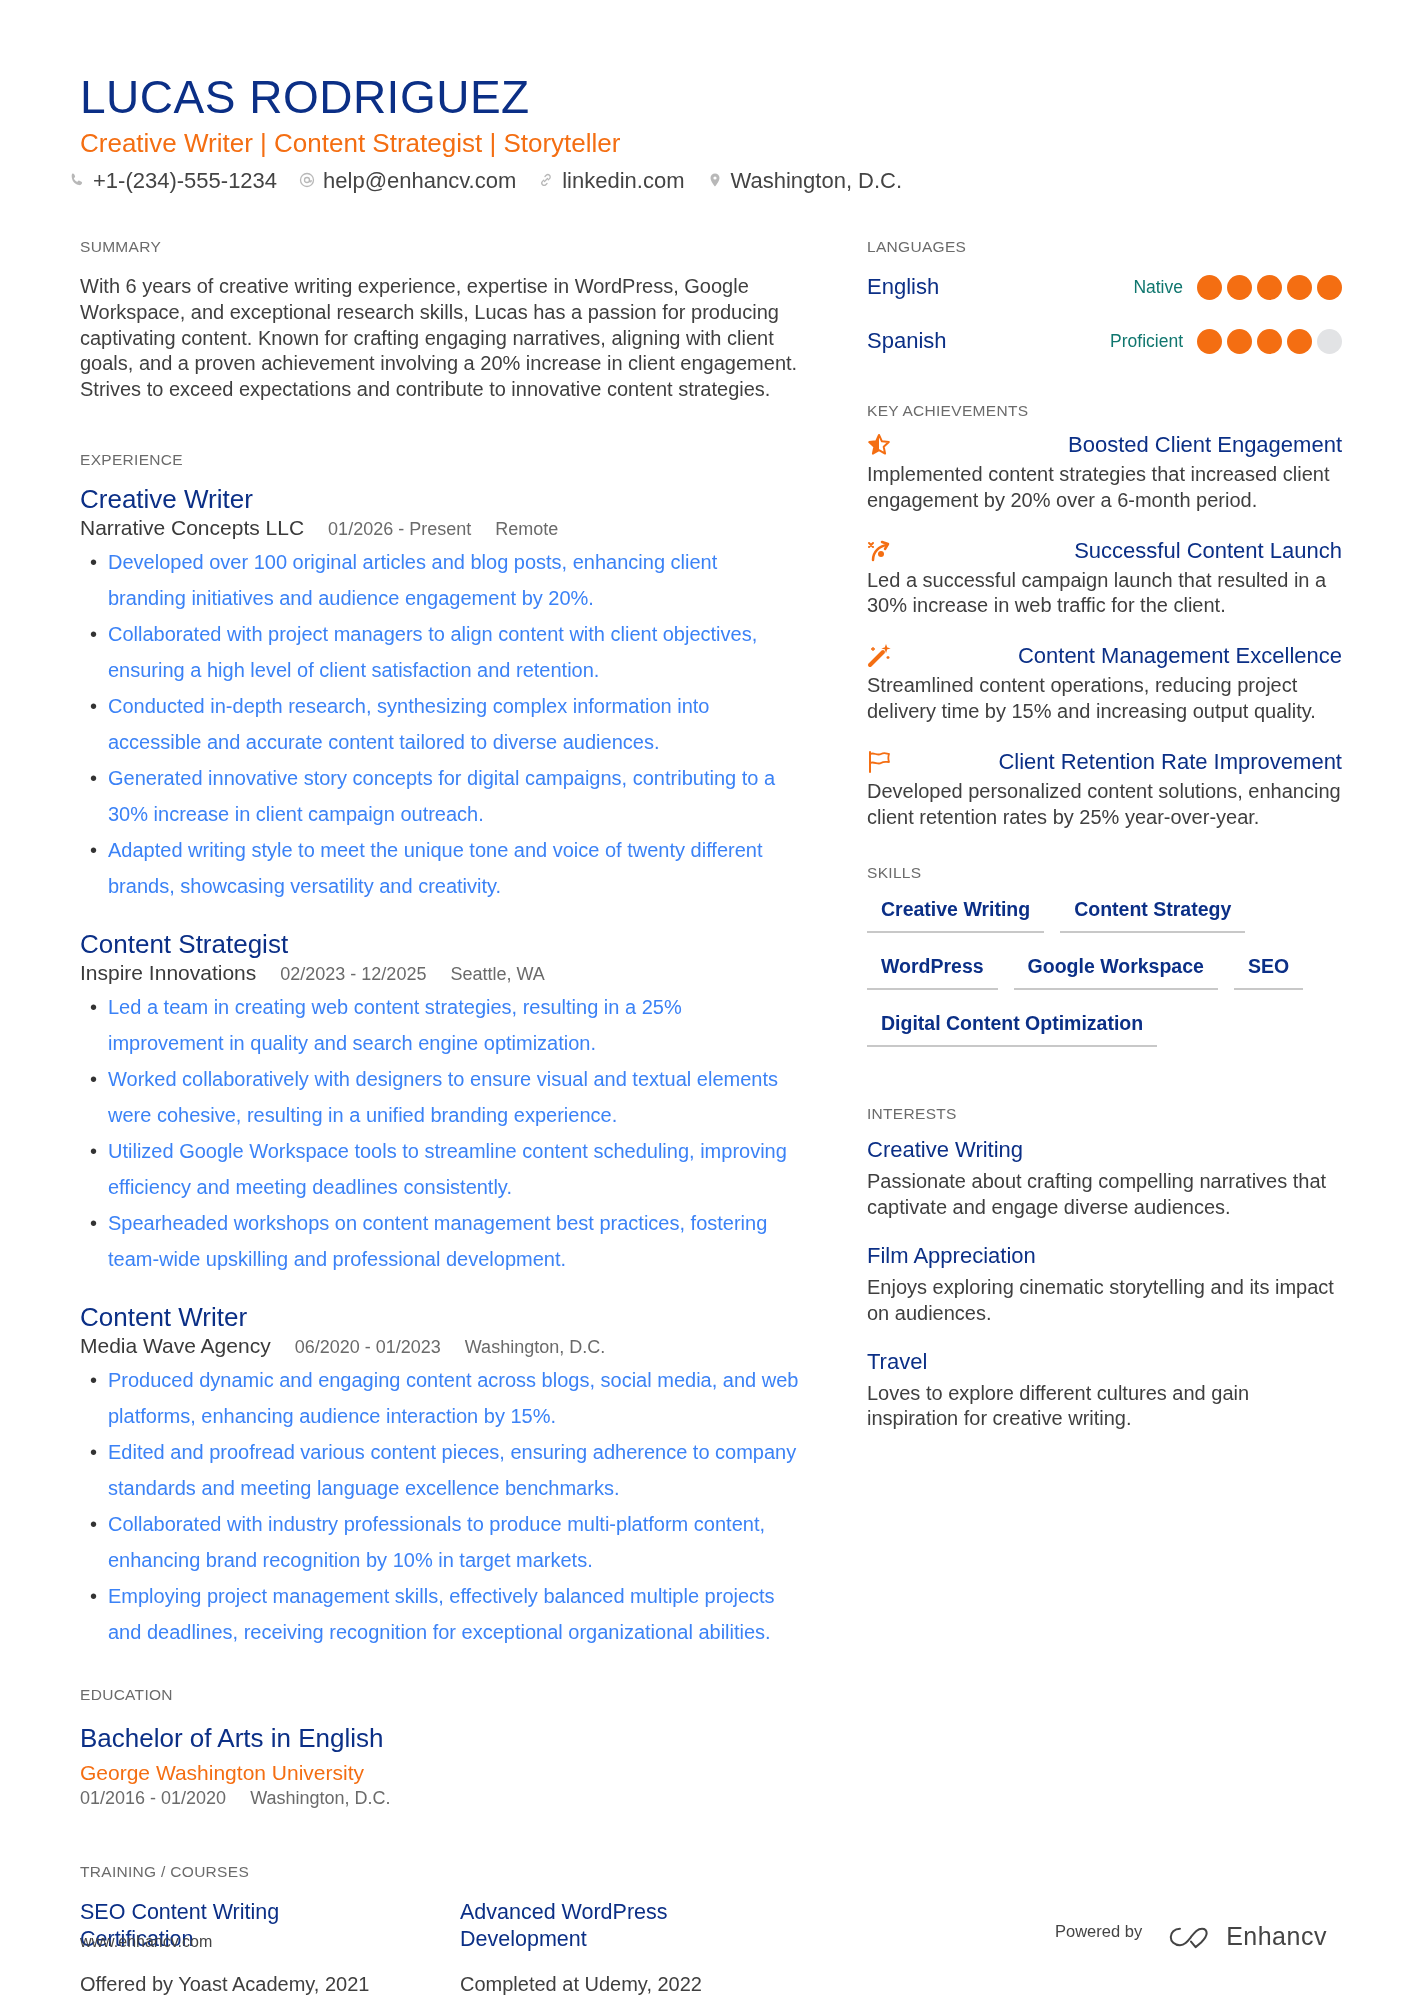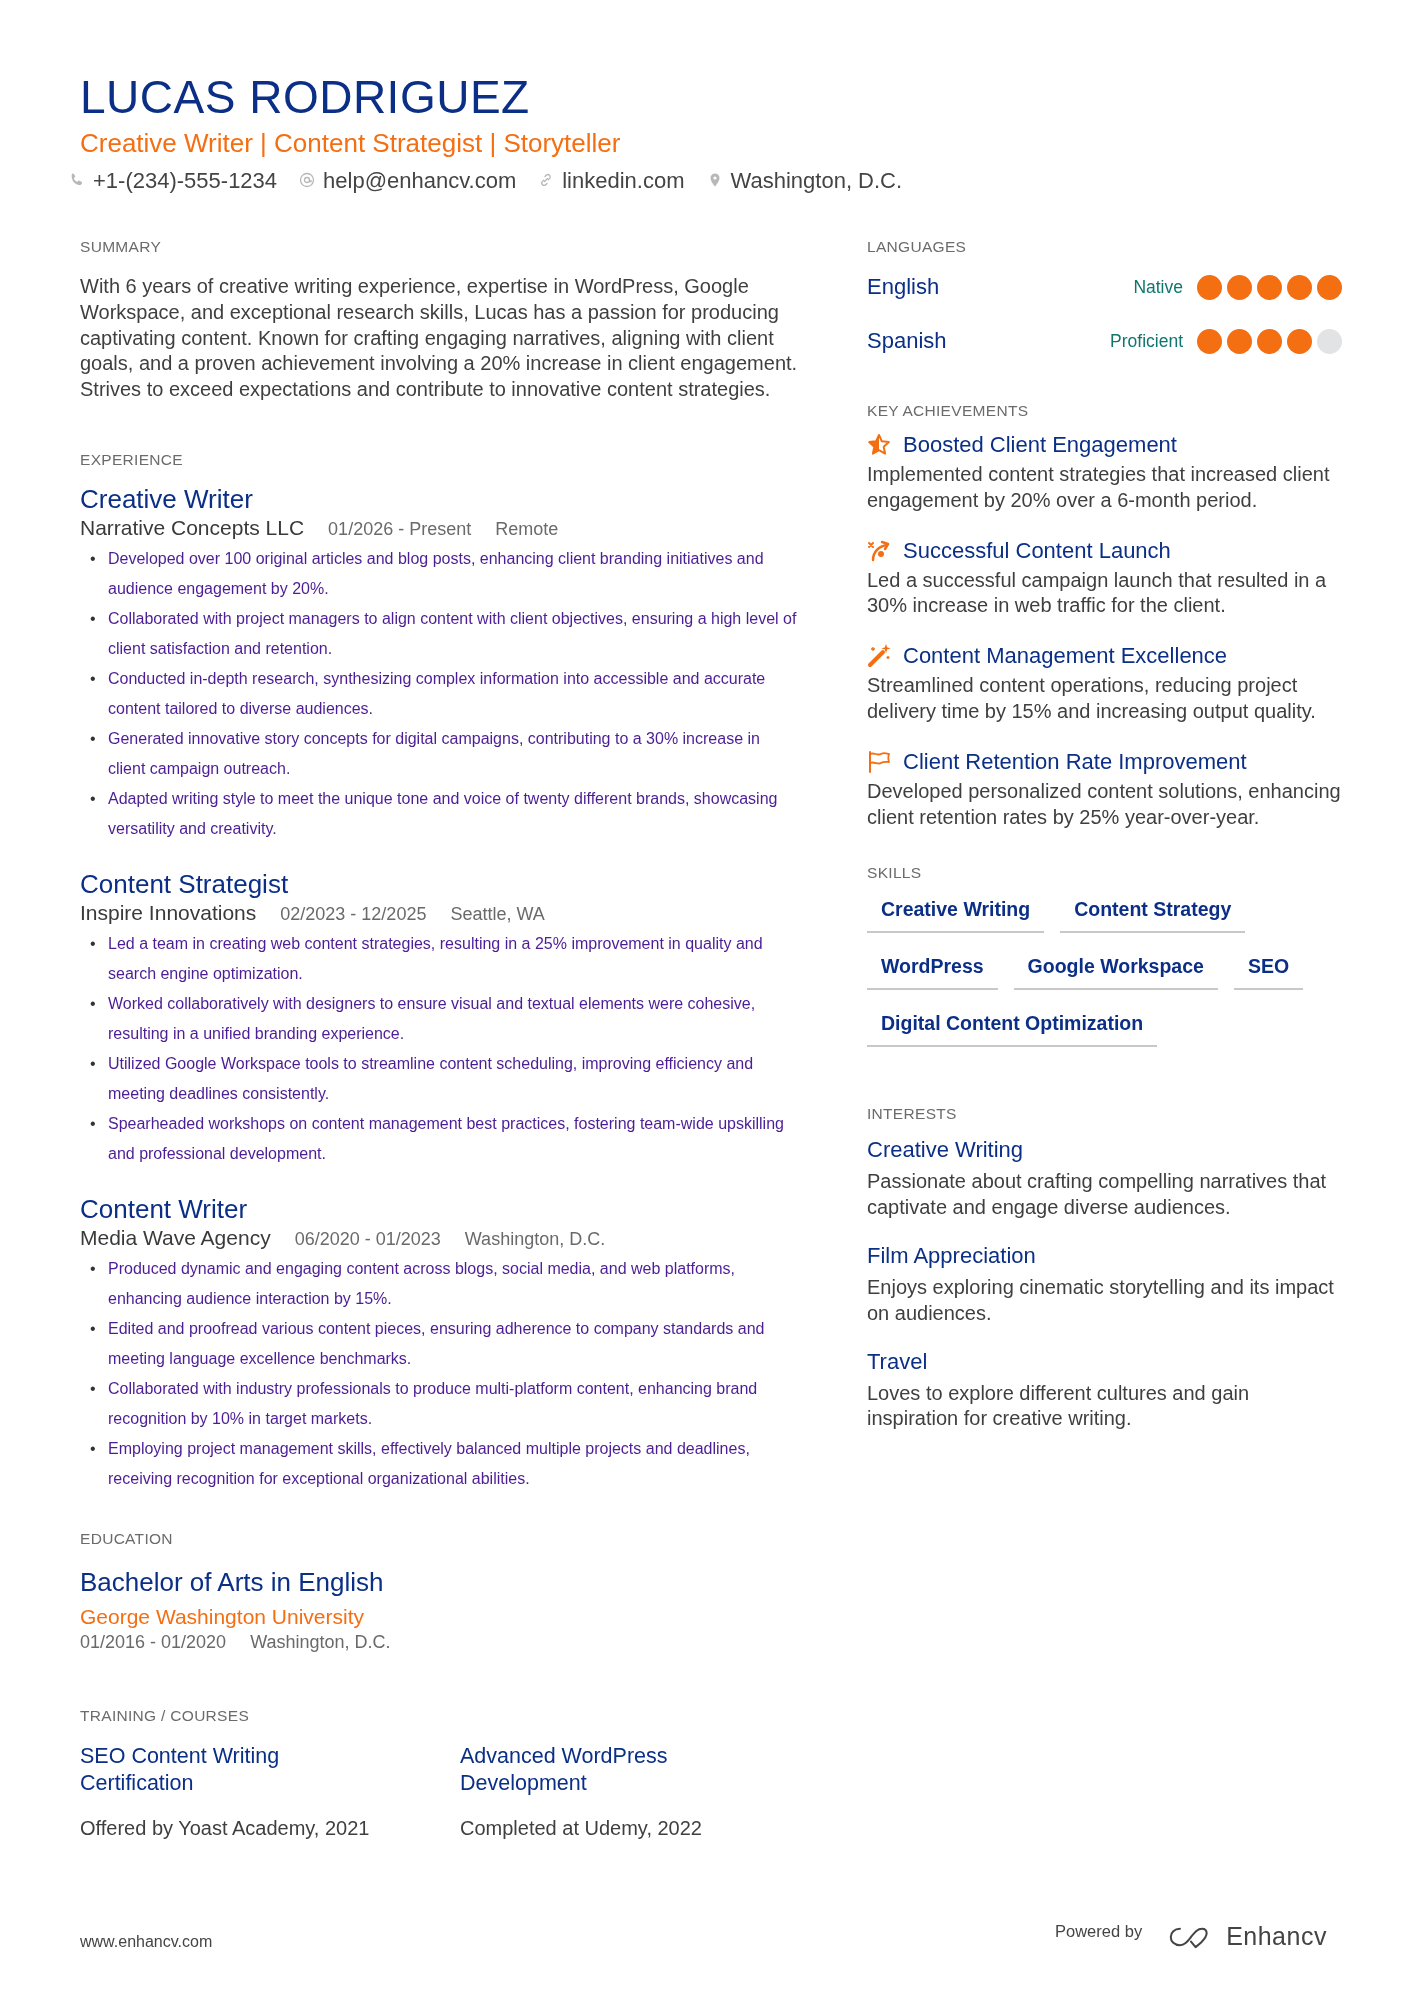--- a/index.html
+++ b/index.html
@@ -20,41 +20,41 @@
   .section { margin-bottom: 48px; }
 
   .summary-text { font-size: 20px; line-height: 25.8px; color: #3f3f3f; }
 
   .job { margin-bottom: 24px; }
   .job-title { font-size: 26px; color: #0b2f86; line-height: 32px; }
   .job-meta { display: flex; align-items: baseline; gap: 24px; margin-top: 1px; margin-bottom: 4px; }
   .company { font-size: 21px; color: #3a3a3a; }
   .meta-small { font-size: 18px; color: #6a6a6a; }
   .bullets { list-style: none; }
-  .bullets li { position: relative; padding-left: 28px; font-size: 16px; line-height: 30px; color: #4c1d95; }
+  .bullets li { position: relative; padding-left: 28px; font-size: 20px; line-height: 36px; color: #3b82f6; }
   .bullets li::before { content: "•"; position: absolute; left: 10px; top: 0; color: #333; }
 
   .edu-degree { font-size: 26px; color: #0b2f86; line-height: 32px; margin-bottom: 6px; }
   .edu-school { font-size: 21px; color: #f46e12; line-height: 26px; }
   .edu-meta { display: flex; gap: 24px; font-size: 18px; color: #6a6a6a; margin-top: 2px; }
 
   .courses { display: flex; gap: 50px; }
   .course { width: 330px; }
   .course-title { font-size: 21.5px; color: #0b2f86; line-height: 27px; margin-bottom: 20px; }
   .course-desc { font-size: 20px; color: #3f3f3f; }
 
   .lang-row { display: flex; align-items: center; height: 54px; }
   .lang-name { font-size: 22px; color: #0b2f86; flex: 1; }
   .lang-level { font-size: 17.5px; color: #0f766e; margin-right: 14px; }
   .dots { display: flex; gap: 5px; }
   .dot { width: 25px; height: 25px; border-radius: 50%; background: #f46e12; }
   .dot.off { background: #e2e3e5; }
 
   .ach { margin-bottom: 24px; }
-  .ach-head { display: flex; align-items: center; gap: 12px; margin-bottom: 4px; }
+  .ach-head { display: flex; align-items: center; margin-bottom: 4px; justify-content: space-between; }
   .ach-icon { width: 24px; height: 24px; display: inline-flex; }
   .ach-title { font-size: 22px; color: #0b2f86; }
   .ach-desc { font-size: 20px; line-height: 25.8px; color: #3f3f3f; }
 
   .skills { display: flex; flex-wrap: wrap; gap: 16px 16px; width: 475px; }
   .skill { font-size: 19.5px; font-weight: 700; color: #0b2f86; padding: 6px 14px 10px 14px; border-bottom: 2px solid #c8c8c8; font-family: "Liberation Sans", sans-serif; }
 
   .interest { margin-bottom: 22px; }
   .int-title { font-size: 22px; color: #0b2f86; margin-bottom: 6px; }
   .int-desc { font-size: 20px; line-height: 25.8px; color: #3f3f3f; }

